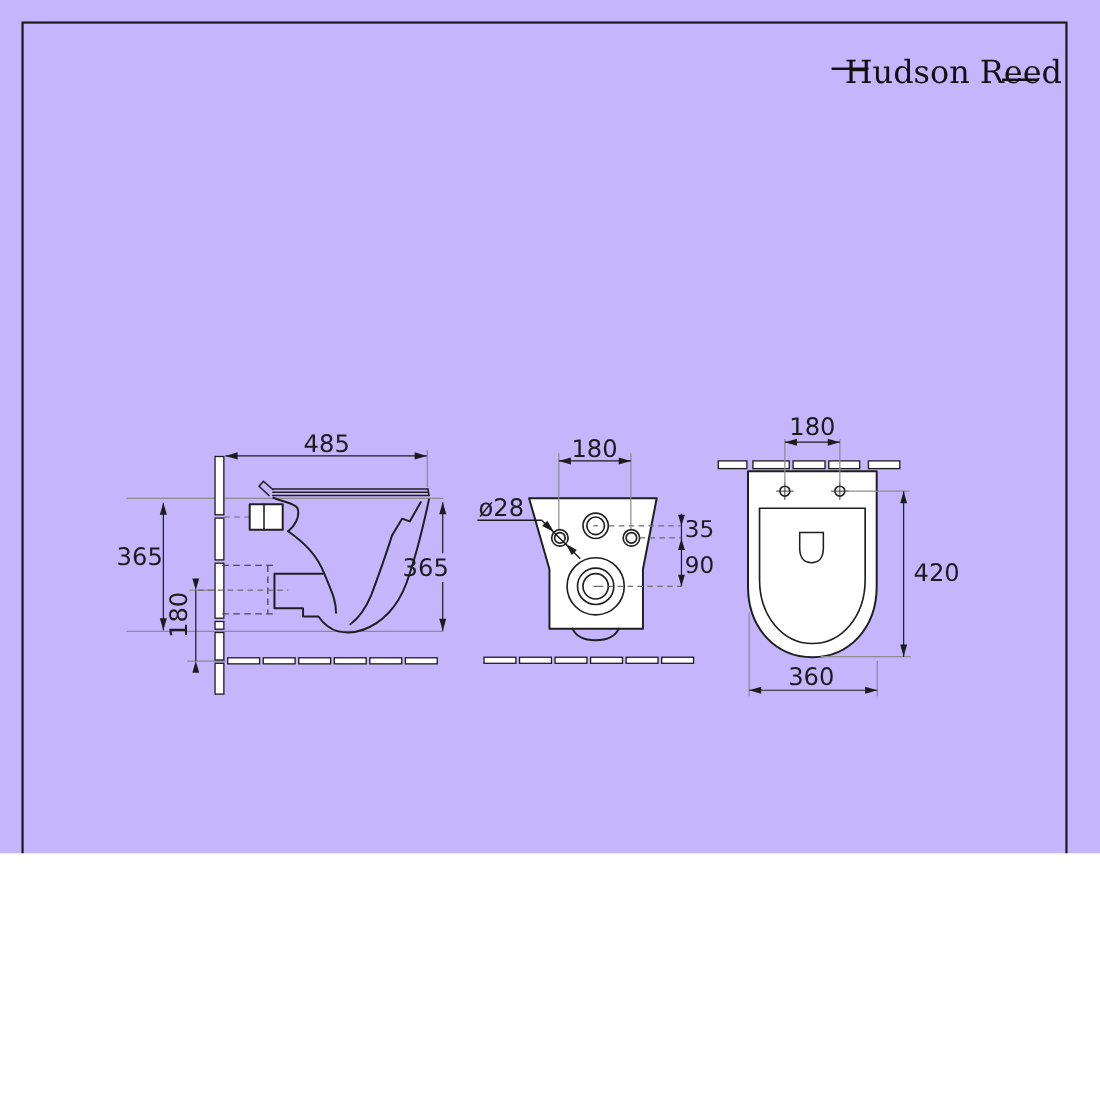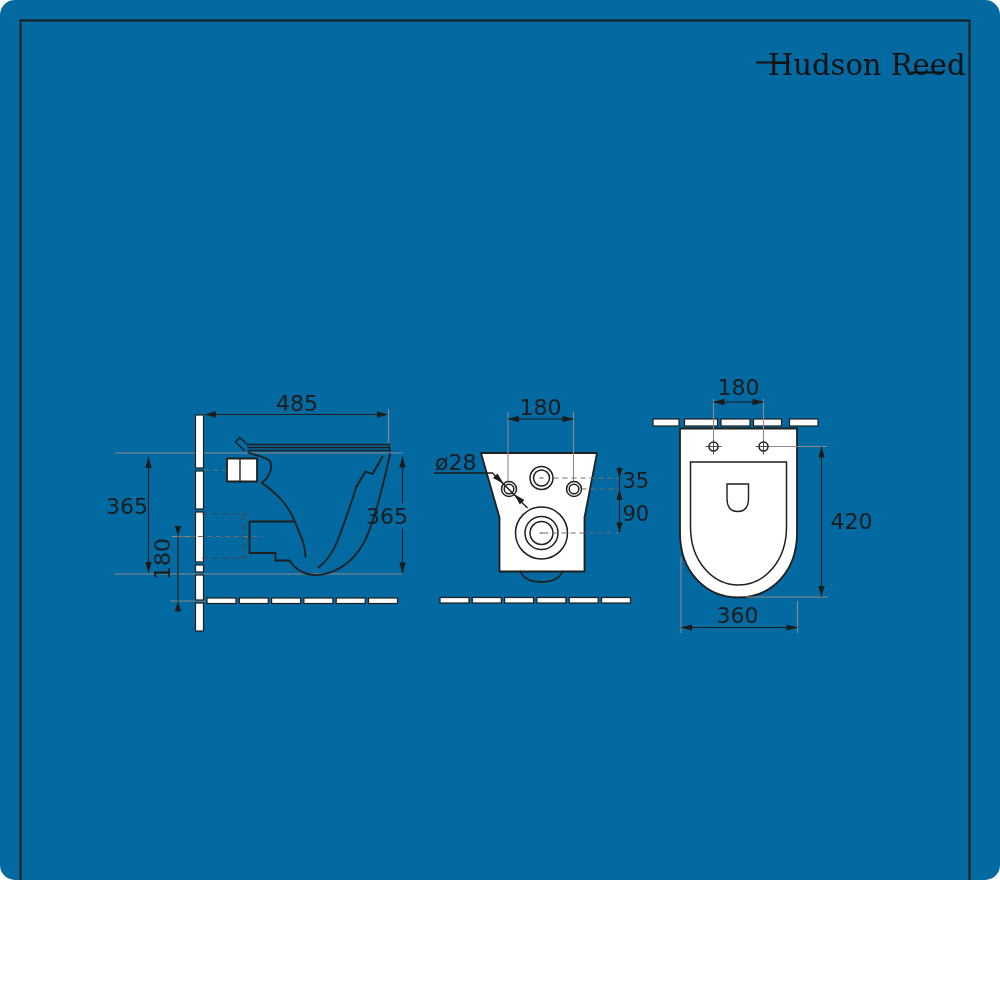--- a/index.html
+++ b/index.html
@@ -1,16 +1,16 @@
 <!DOCTYPE html>
 <html><head>
 <meta charset="utf-8">
 <style>
   html,body{margin:0;padding:0;background:#ffffff;}
-  .page{width:1000px;height:880px;position:relative;background:#0369a1;overflow:hidden;border-radius:15px;}
+  .page{width:1000px;height:776px;position:relative;background:#c4b5fd;overflow:hidden;}
   svg{position:absolute;left:0;top:0;}
   .dim-text{font-family:"DejaVu Sans","Liberation Sans",sans-serif;font-size:22px;fill:#1c1c1c;}
   .dim-text-sm{font-family:"DejaVu Sans","Liberation Sans",sans-serif;font-size:21px;fill:#1c1c1c;}
   .logo-text{font-family:"DejaVu Serif","Liberation Serif",serif;font-size:29px;fill:#111111;}
   .obj{stroke:#1f1f1f;fill:none;stroke-width:1.8;stroke-linecap:round;stroke-linejoin:round;}
   .obj-fill{stroke:#1f1f1f;fill:#ffffff;stroke-width:1.8;stroke-linejoin:round;}
   .obj-thin{stroke:#1f1f1f;fill:none;stroke-width:1.4;stroke-linecap:round;}
   .circle{stroke:#1f1f1f;fill:#ffffff;stroke-width:1.5;}
   .circle-n{stroke:#1f1f1f;fill:none;stroke-width:1.5;}
   .dim{stroke:#1c1c1c;fill:none;stroke-width:1.1;}

